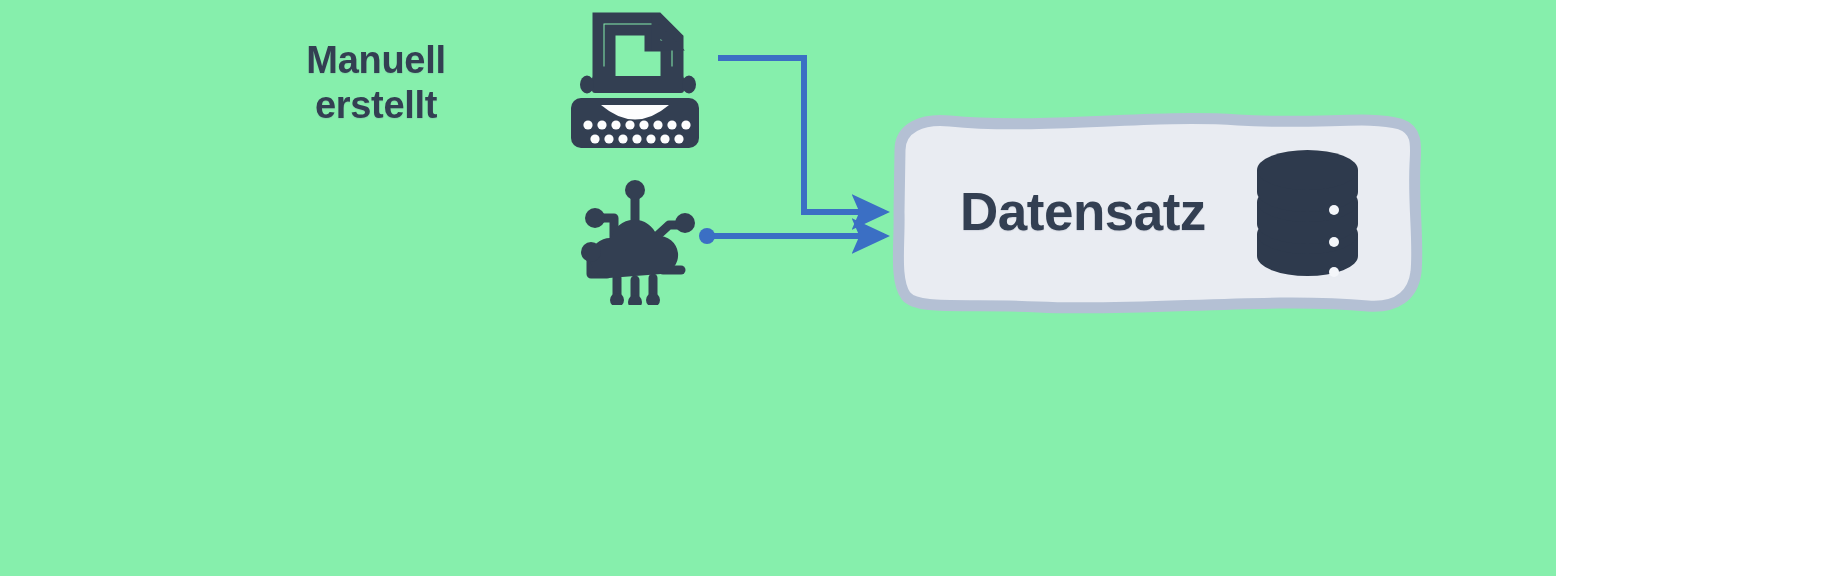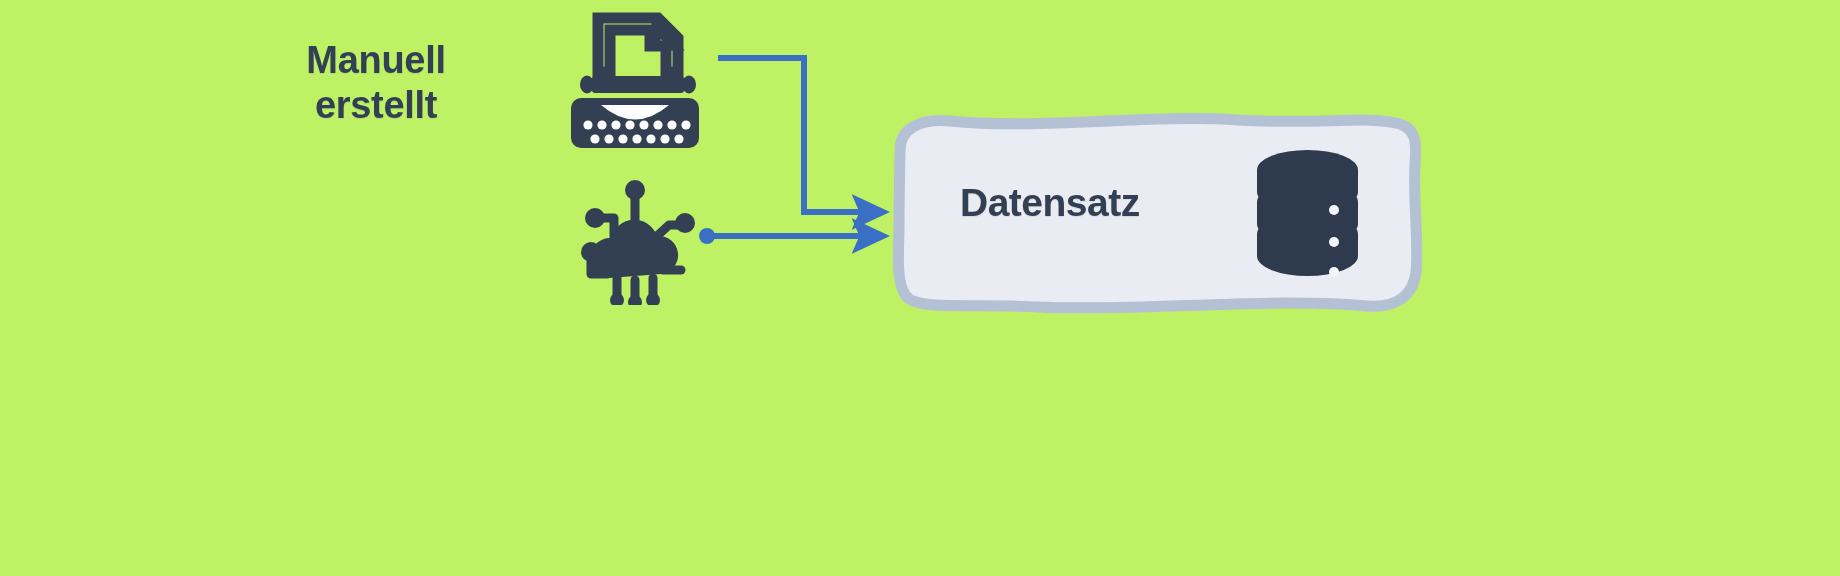--- a/index.html
+++ b/index.html
@@ -11,23 +11,23 @@
     height: 576px;
     background: #ffffff;
     font-family: "Liberation Sans", sans-serif;
     overflow: hidden;
     position: relative;
   }
   #canvas {
     position: absolute;
     left: 0;
     top: 0;
-    width: 1840px;
+    width: 1556px;
     height: 576px;
-    background: #bef264;
+    background: #86efac;
   }
 
   
   .label {
     position: absolute;
     color: #333f52;
     font-weight: 700;
     font-size: 38px;
     line-height: 1.18;
     text-align: center;
@@ -92,21 +92,21 @@
     position: absolute;
     left: 0;
     top: 0;
     width: 100%;
     height: 100%;
   }
   #datensatz-label {
     position: absolute;
     left: 960px;
     top: 181px;
-    font-size: 39px;
+    font-size: 53px;
     font-weight: 700;
     color: #333f52;
     letter-spacing: -0.5px;
     text-shadow: 0 1px 1px rgba(120,130,150,0.20);
   }
 </style>
 </head>
 <body>
 
 <div id="canvas">

